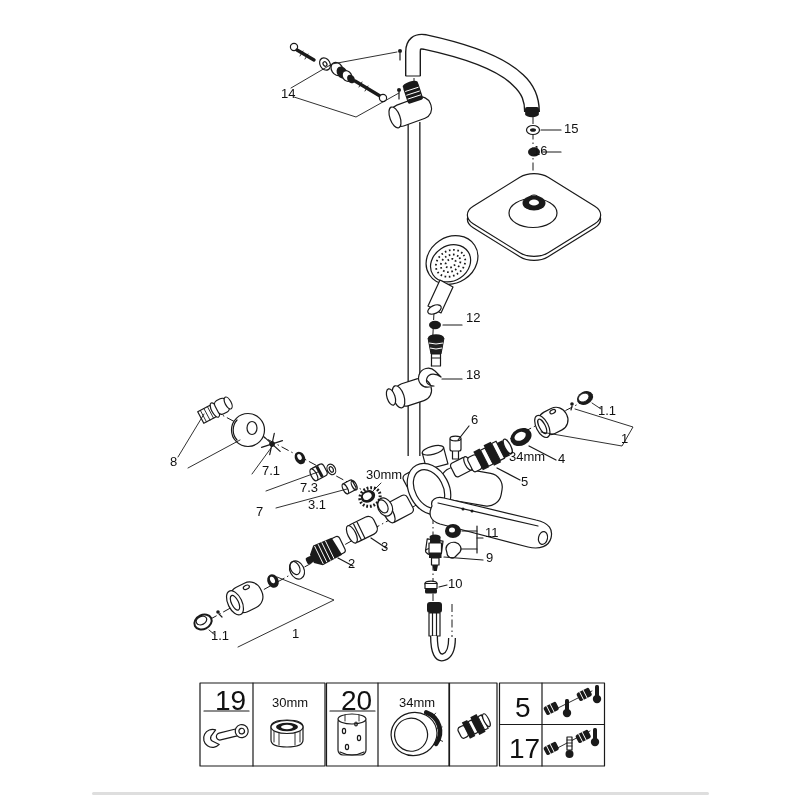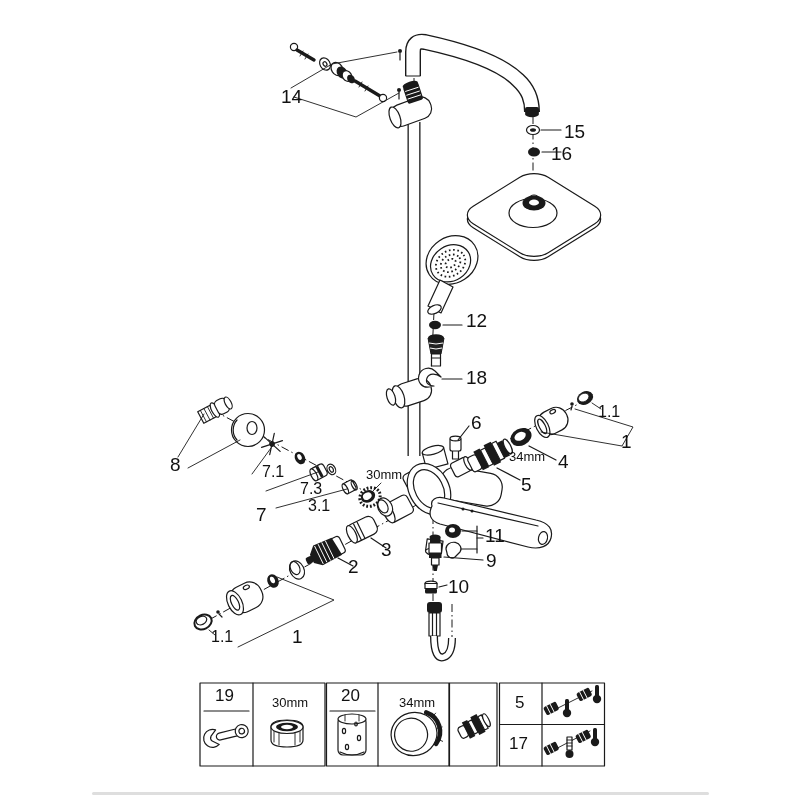--- a/index.html
+++ b/index.html
@@ -14,24 +14,24 @@
   .dd{fill:none;stroke:#1a1a1a;stroke-width:1;stroke-dasharray:8 3 1.5 3;}
   .dot{fill:none;stroke:#1a1a1a;stroke-width:1.8;stroke-dasharray:1.6 2.6;}
   .knurl{fill:#fff;stroke:#1a1a1a;stroke-width:3;stroke-dasharray:1.8 1.8;}
   .tO16{fill:none;stroke:#1a1a1a;stroke-width:16;}
   .tI16{fill:none;stroke:#ffffff;stroke-width:13.2;}
   .tO13{fill:none;stroke:#1a1a1a;stroke-width:13;}
   .tI13{fill:none;stroke:#ffffff;stroke-width:10.4;}
   .tO8{fill:none;stroke:#1a1a1a;stroke-width:8;}
   .tI8{fill:none;stroke:#ffffff;stroke-width:5.4;}
   .wrib{stroke:#ffffff;stroke-width:1;fill:none;}
-  .lbl{position:absolute;color:#111;font-size:19px;line-height:1;white-space:nowrap;}
-  .lbl.sm{font-size:16px;}
+  .lbl{position:absolute;color:#111;font-size:13px;line-height:1;white-space:nowrap;}
+  .lbl.sm{font-size:13px;}
   .lbl.tiny{font-size:13px;}
-  .lbl.lg{font-size:17px;}
+  .lbl.lg{font-size:28px;}
   .bottom-bar{position:absolute;left:92px;top:792px;width:617px;height:3px;
               background:#dedede;border-radius:2px;}
 </style>
 </head>
 <body>
 
 <div id="stage">
 
 <svg width="800" height="800" viewBox="0 0 800 800">
 
@@ -472,21 +472,21 @@
       <line class="wrib" x1="580" y1="732" x2="580" y2="741"></line>
       <line class="wrib" x1="584" y1="732" x2="584" y2="741"></line>
     </g>
     <rect class="bf" x="593" y="728" width="4" height="12" rx="1.5"></rect>
     <circle class="bf" cx="595" cy="742" r="4.2"></circle>
   </g>
 </svg>
 
 <div class="lbl" style="left:281px;top:87px">14</div>
 <div class="lbl" style="left:564px;top:122px">15</div>
-<div class="lbl" style="left:551px;top:144px">16</div>
+<div class="lbl" style="left:533px;top:144px">16</div>
 <div class="lbl" style="left:466px;top:311px">12</div>
 <div class="lbl" style="left:466px;top:368px">18</div>
 <div class="lbl" style="left:471px;top:413px">6</div>
 <div class="lbl sm" style="left:598px;top:404px">1.1</div>
 <div class="lbl" style="left:621px;top:432px">1</div>
 <div class="lbl tiny" style="left:509px;top:450px">34mm</div>
 <div class="lbl" style="left:558px;top:452px">4</div>
 <div class="lbl" style="left:521px;top:475px">5</div>
 <div class="lbl" style="left:170px;top:455px">8</div>
 <div class="lbl sm" style="left:262px;top:464px">7.1</div>

